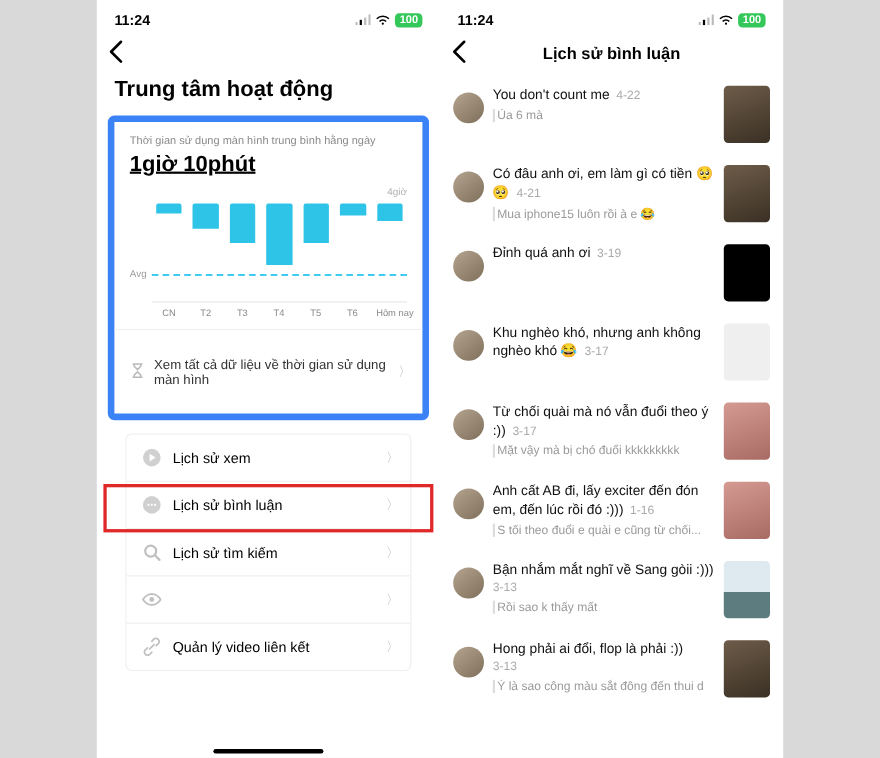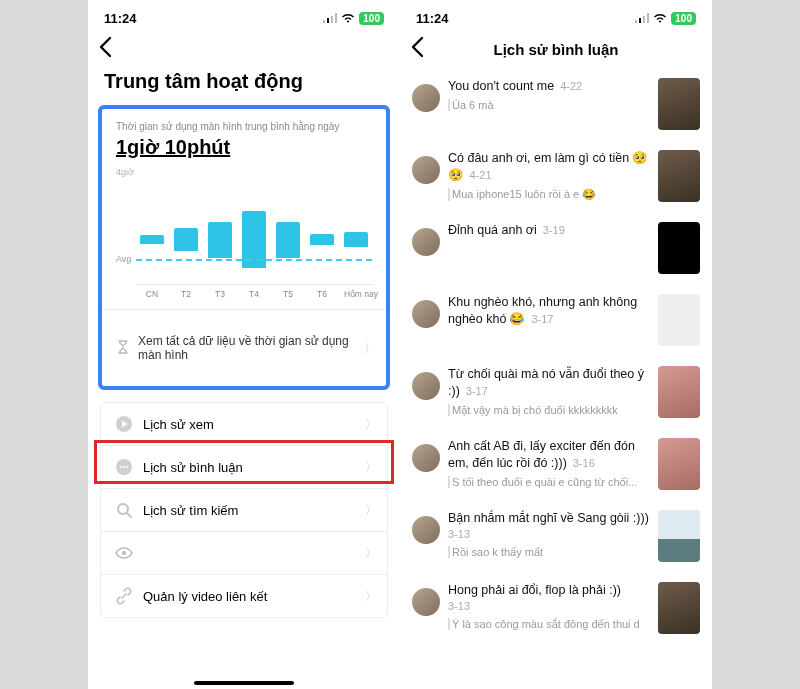--- a/index.html
+++ b/index.html
@@ -62,47 +62,48 @@
     font-weight: 600;
   }
   
   .left .page-title {
     font-size: 20px;
     font-weight: 700;
     padding: 2px 16px 12px;
   }
   .card {
     margin: 0 10px 12px;
-    border: 4px solid #3b82f6;
+    border: 6px solid #3b82f6;
     border-radius: 6px;
     background: #fff;
   }
   .card-pad { padding: 12px 14px 10px; }
   .sub-label {
     font-size: 10px;
     color: #8a8a8a;
     margin-bottom: 4px;
   }
   .big-val {
     font-size: 20px;
     font-weight: 700;
     margin-bottom: 8px;
     text-decoration: underline;
   }
   .y-ax-lbl {
     font-size: 9px;
     color: #b0b0b0;
-    margin-bottom: 18px;
+    margin-bottom: 6px;
+    text-align: right;
   }
   .chart-box {
     height: 90px;
     position: relative;
     border-bottom: 1px solid #e6e6e6;
     display: flex;
-    align-items: center;
+    align-items: flex-start;
     gap: 10px;
     padding: 0 4px;
   }
   .avg-line {
     position: absolute;
     left: 0; right: 0;
     border-top: 2px dashed #3fcaf0;
   }
   .avg-tag {
     position: absolute;
@@ -137,21 +138,21 @@
     color: #333;
     position: relative;
   }
   .chev-r {
     position: absolute;
     right: 10px;
     color: #bbb;
     font-size: 12px;
   }
   .list-card {
-    margin: 0 12px;
+    margin: 0 26px;
     border: 1px solid #eee;
     border-radius: 6px;
   }
   .li-row {
     display: flex;
     align-items: center;
     gap: 10px;
     padding: 12px 14px;
     border-bottom: 1px solid #eee;
     font-size: 13px;
@@ -425,21 +426,21 @@
         <div class="avatar"></div>
         <div class="c-body">
           <div class="c-text">Từ chối quài mà nó vẫn đuổi theo ý :))<span class="date">3-17</span></div>
           <div class="c-reply">Mặt vậy mà bị chó đuổi kkkkkkkkk</div>
         </div>
         <div class="thumb pink"></div>
       </div>
       <div class="c-row">
         <div class="avatar"></div>
         <div class="c-body">
-          <div class="c-text">Anh cất AB đi, lấy exciter đến đón em, đến lúc rồi đó :)))<span class="date">3-16</span></div>
+          <div class="c-text">Anh cất AB đi, lấy exciter đến đón em, đến lúc rồi đó :)))<span class="date">1-16</span></div>
           <div class="c-reply">S tối theo đuổi e quài e cũng từ chối...</div>
         </div>
         <div class="thumb pink"></div>
       </div>
       <div class="c-row">
         <div class="avatar"></div>
         <div class="c-body">
           <div class="c-text">Bận nhắm mắt nghĩ về Sang gòii :)))<span class="date-block">3-13</span></div>
           <div class="c-reply">Rồi sao k thấy mất</div>
         </div>

